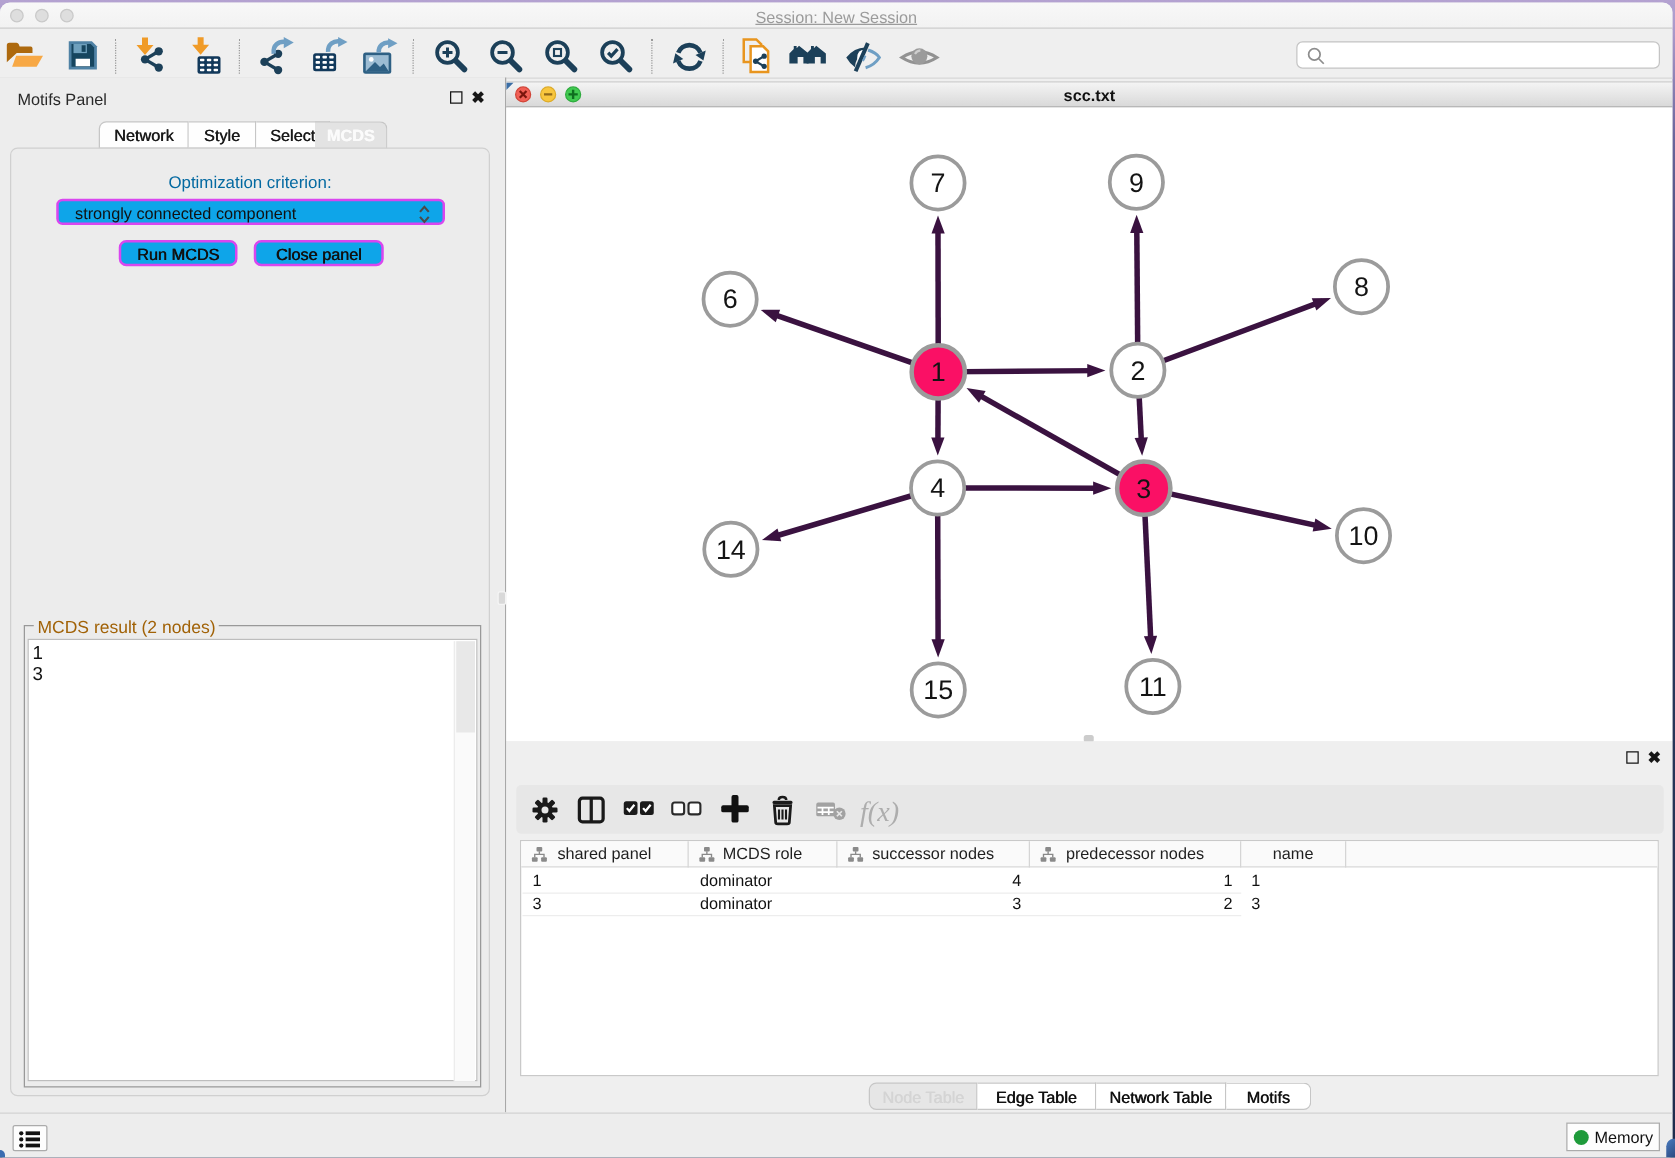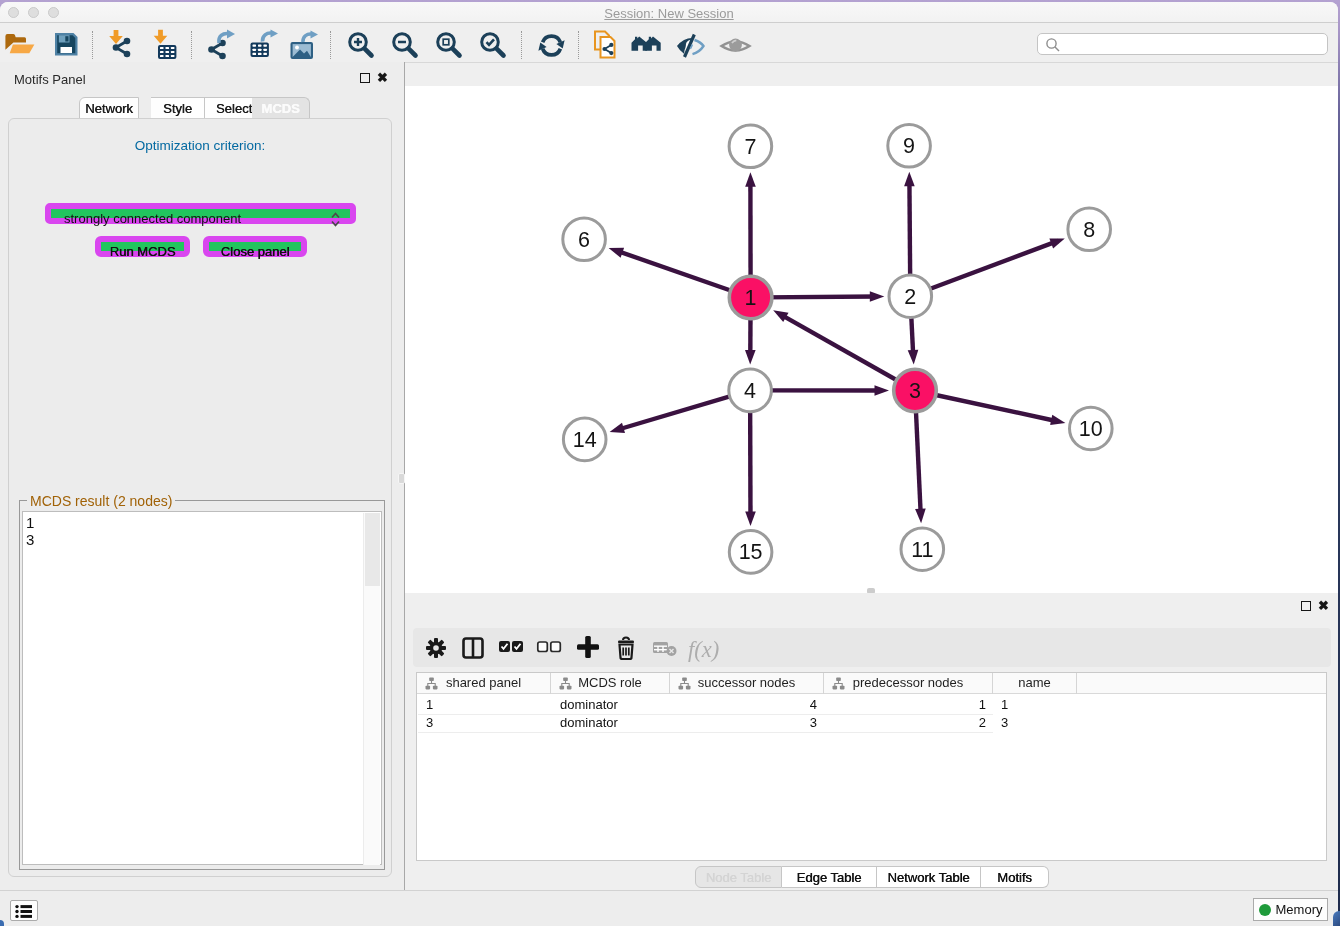--- a/index.html
+++ b/index.html
@@ -16,21 +16,21 @@
 
 .cp{position:absolute;left:0;top:60px;width:405px;height:828px;background:#ededed;border-right:1px solid #a8a8a8;}
 .cp-head{position:absolute;left:14px;top:10px;font-size:13px;color:#2a2a2a;}
 .panehdr-sq{position:absolute;width:10px;height:10px;border:1.4px solid #161616;}
 .panehdr-x{position:absolute;font-size:13px;font-weight:bold;color:#161616;line-height:12px;}
 .tabs{position:absolute;top:35px;height:22px;font-size:13px;}
 .tab{position:absolute;top:0;height:22px;background:#fefefe;border:1px solid #c6c6c6;border-left:none;color:#1a1a1a;text-align:center;line-height:21px;text-shadow:0.45px 0 0 currentColor;}
 .tab.first{border-left:1px solid #c6c6c6;border-radius:6px 0 0 0;}
 .tab.sel{background:#e3e3e3;color:#fbfbfb;border-radius:0 6px 0 0;border-bottom:none;height:23px;}
 .cp-pane{position:absolute;left:8px;top:56px;width:384px;height:759px;background:#ececec;border:1px solid #d0d0d0;border-radius:6px;}
-.btn{position:absolute;background:#22c55e;border:6px solid #d946ef;border-radius:6px;font-size:13px;color:#111;text-align:center;text-shadow:0.45px 0 0 currentColor;margin-top:44px;}
+.btn{position:absolute;background:#0ea5e9;border:2px solid #d946ef;border-radius:6px;font-size:13px;color:#111;text-align:center;text-shadow:0.45px 0 0 currentColor;}
 
 .fs{position:absolute;left:10px;top:381px;width:366px;height:370px;border:1px solid #999;}
 .fs-label{position:absolute;left:7px;top:-8px;background:#ececec;padding:0 3px;font-size:14px;color:#a16207;}
 .fs-text{position:absolute;left:2px;top:10px;width:360px;height:354px;background:#fff;border:1px solid #bdbdbd;font-size:15px;line-height:17.2px;padding:2px 0 0 3px;color:#111;}
 .fs-sb{position:absolute;right:1px;top:1px;width:17px;height:352px;background:#fafafa;border-left:1px solid #ececec;}
 .fs-thumb{position:absolute;left:1px;top:0px;width:15px;height:73px;background:#e8e8e8;}
 
 .netframe{position:absolute;left:405px;top:63px;width:933px;height:528px;}
 .net-titlebar{position:absolute;left:0;top:0;width:100%;height:21px;background:linear-gradient(#f4f4f4,#d9d9d9);border-bottom:1px solid #a8a8a8;border-top:1px solid #d0d0d0;}
 .net-title{position:absolute;width:100%;text-align:center;top:3px;font-size:13px;font-weight:bold;color:#111;}
@@ -191,21 +191,21 @@
           <line x1="10" y1="10" x2="14" y2="14" stroke="#8d8d8d" stroke-width="1.4"></line>
         </svg>
     </div>
   </div>
 
   <div class="cp">
     <div class="cp-head">Motifs Panel</div>
     <div class="panehdr-sq" style="left:360px;top:11px;"></div>
     <div class="panehdr-x" style="left:377px;top:10px;">✖</div>
     <div class="tabs">
-      <div class="tab first" style="left:79px;width:60px;">Network</div>
+      <div class="tab first" style="left:79px;width:72px;">Network</div>
       <div class="tab" style="left:151px;width:54px;">Style</div>
       <div class="tab" style="left:205px;width:59px;">Select</div>
       <div class="tab sel" style="left:252px;width:58px;font-weight:bold;">MCDS</div>
     </div>
     <div class="cp-pane">
       <div style="position:absolute;top:19px;width:100%;text-align:center;font-size:13.5px;color:#0369a1;">Optimization criterion:</div>
       <div class="btn" style="left:36px;top:40px;width:311px;height:21px;text-align:left;line-height:20px;padding-left:13px;border-radius:5px;text-shadow:none;">strongly connected component
         <svg width="11" height="15" style="position:absolute;right:9px;top:3px" viewBox="0 0 11 15">
             <path d="M2 5.5 L5.5 1.5 L9 5.5 M2 9.5 L5.5 13.5 L9 9.5" fill="none" stroke="#4a4a4a" stroke-width="1.7"></path>
           </svg>
@@ -217,20 +217,41 @@
         <div class="fs-text">1<br>3
           <div class="fs-sb">
               <div class="fs-thumb"></div>
             </div>
         </div>
       </div>
     </div>
   </div>
 
   <div class="netframe">
+    <div class="net-titlebar">
+        <svg width="6" height="6" viewBox="0 0 6 6" style="position:absolute;left:0;top:0;">
+          <path d="M0 0 H6 L0 6 Z" fill="#3b6ea5"></path>
+        </svg>
+      <div class="mac" style="left:7px;background:#f15f55;border:1px solid #d14639;">
+          <svg width="11" height="11" viewBox="0 0 11 11" style="display:block;margin-top:0px">
+            <path d="M2.8 2.8 L8.2 8.2 M8.2 2.8 L2.8 8.2" stroke="#7c150d" stroke-width="1.8"></path>
+          </svg>
+        </div>
+      <div class="mac" style="left:27px;background:#f8c63e;border:1px solid #dcab2a;">
+          <svg width="11" height="11" viewBox="0 0 11 11" style="display:block;margin-top:0px">
+            <path d="M2.2 5.5 L8.8 5.5" stroke="#91691a" stroke-width="1.9"></path>
+          </svg>
+        </div>
+      <div class="mac" style="left:47px;background:#40ca50;border:1px solid #2fab3f;">
+          <svg width="11" height="11" viewBox="0 0 11 11" style="display:block;margin-top:0px">
+            <path d="M5.5 1.8 L5.5 9.2 M1.8 5.5 L9.2 5.5" stroke="#0e6e1f" stroke-width="1.9"></path>
+          </svg>
+        </div>
+      <div class="net-title">scc.txt</div>
+    </div>
     <div class="net-canvas">
       <svg width="933" height="507" style="position:absolute;left:0;top:0">
 <g stroke="#3a1240" stroke-width="4.4">
 <line x1="345.6" y1="211.5" x2="345.4" y2="93.5"></line>
 <line x1="345.6" y1="211.5" x2="210.5" y2="164.3"></line>
 <line x1="345.6" y1="211.5" x2="472.1" y2="210.5"></line>
 <line x1="345.6" y1="211.5" x2="345.3" y2="271.2"></line>
 <line x1="505.3" y1="210.2" x2="504.4" y2="93.0"></line>
 <line x1="505.3" y1="210.2" x2="653.1" y2="154.9"></line>
 <line x1="505.3" y1="210.2" x2="508.3" y2="271.3"></line>

